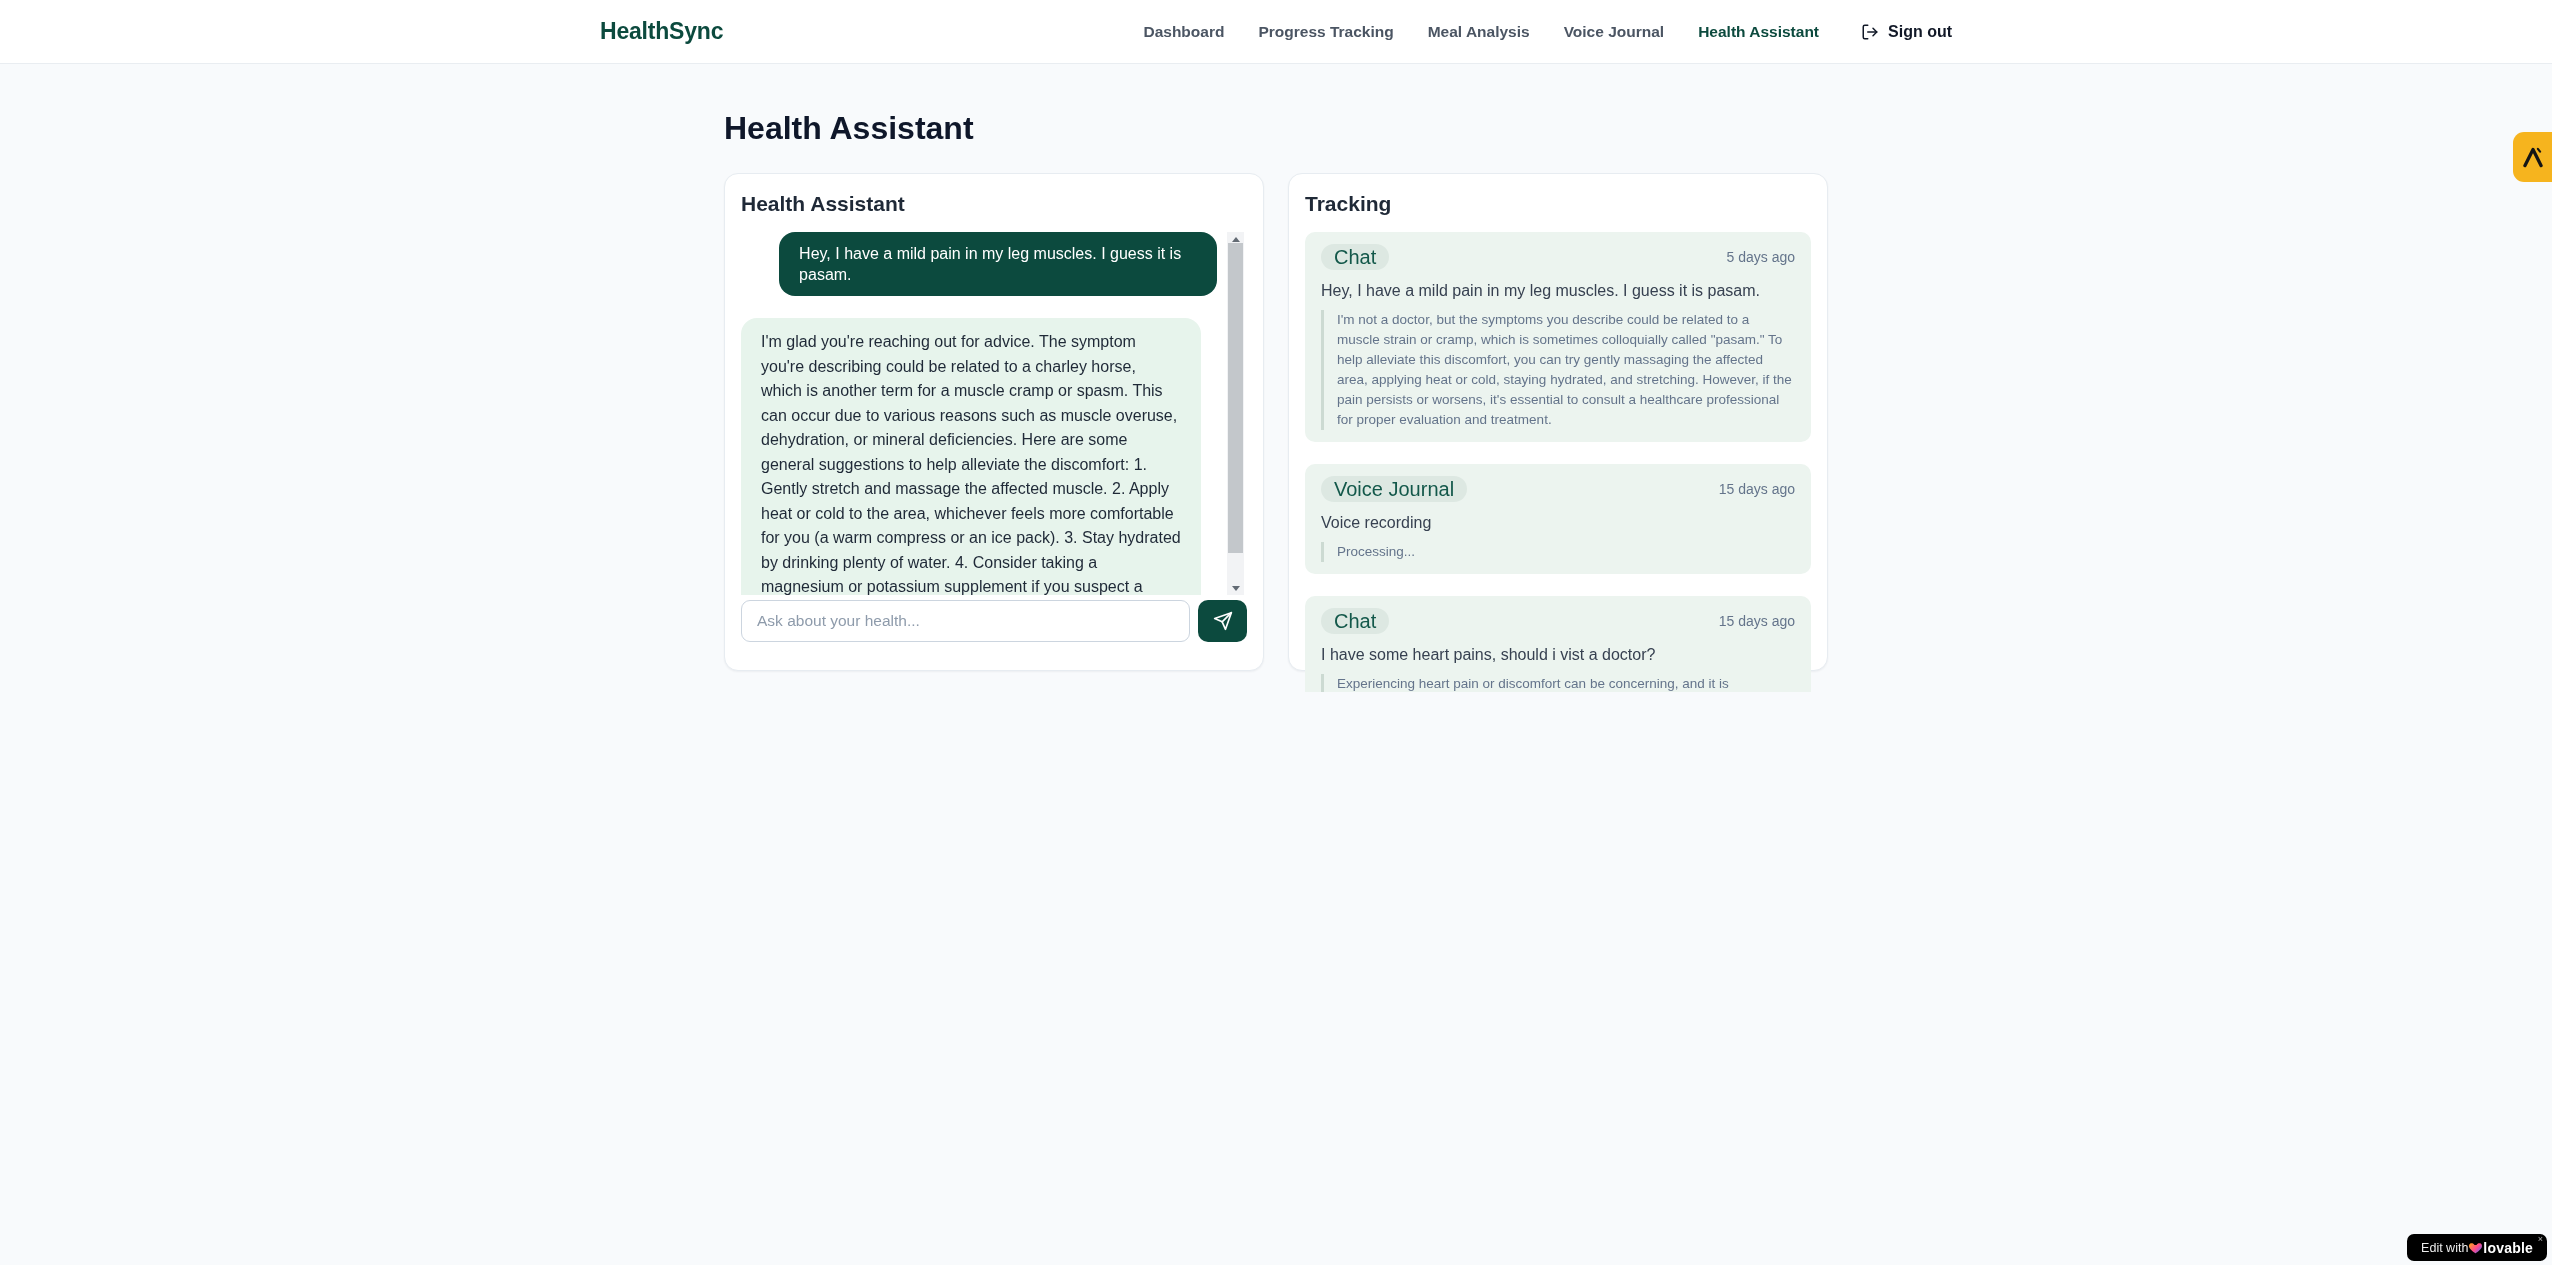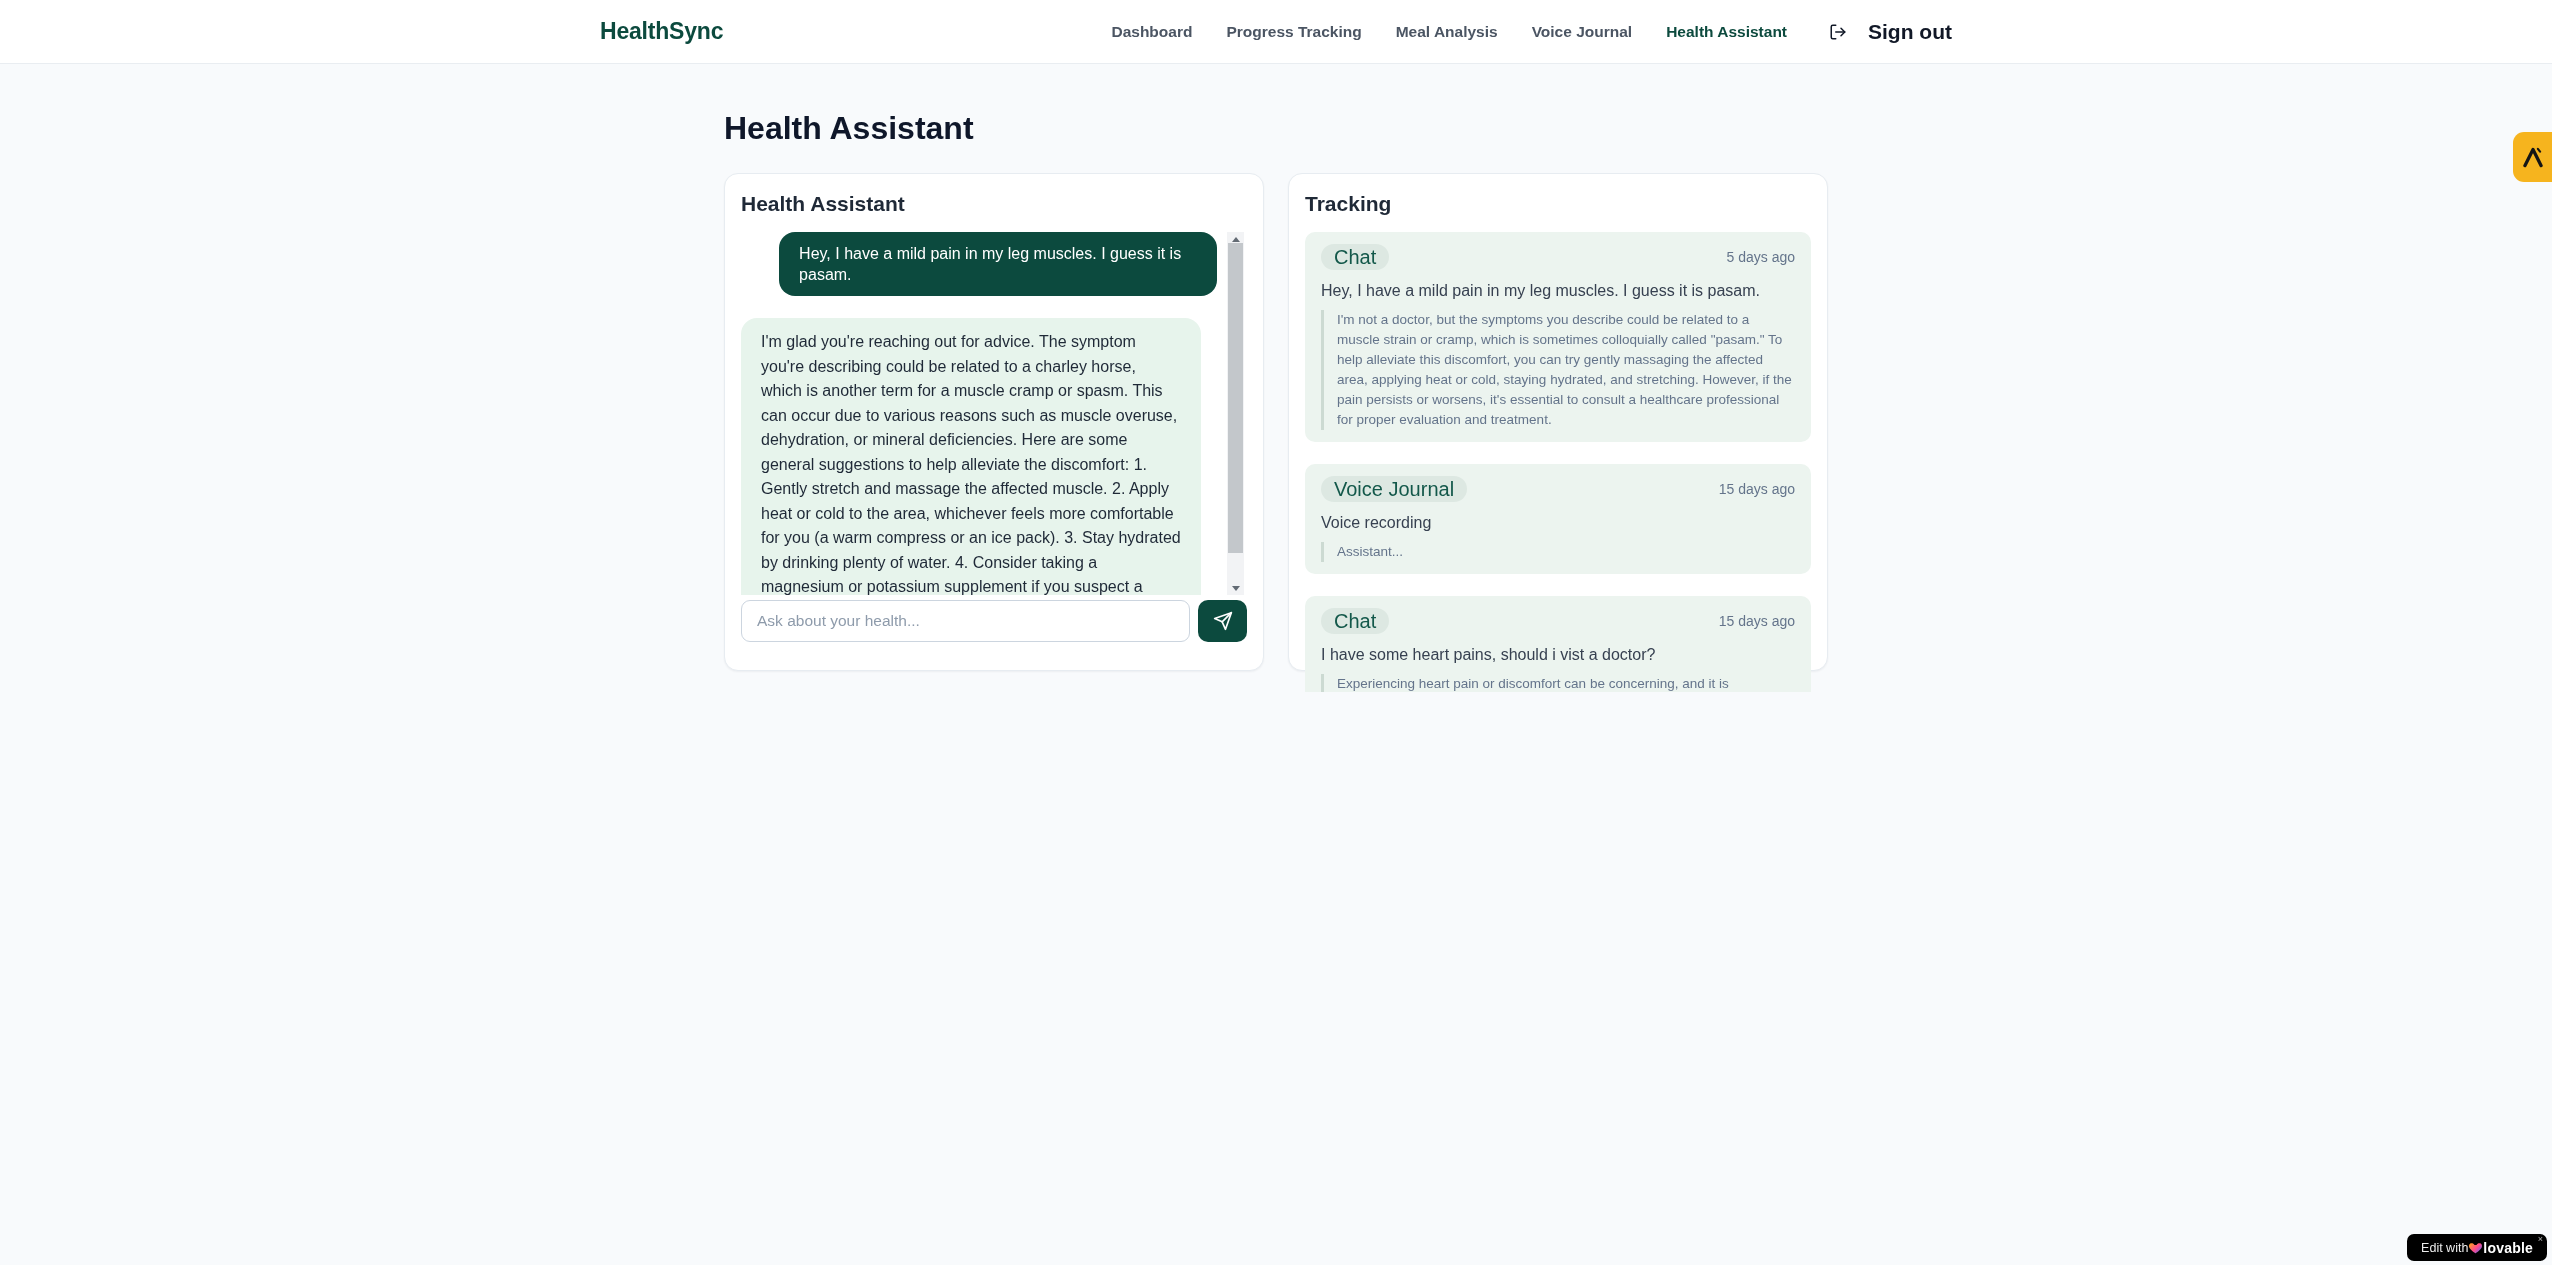--- a/index.html
+++ b/index.html
@@ -12,21 +12,21 @@
   }
 
   
   .navbar { height:64px; background:#ffffff; border-bottom:1px solid #e9edf1; }
   .nav-inner { width:1352px; height:100%; margin:0 auto; display:flex; align-items:center; justify-content:space-between; }
   .logo { font-size:23px; font-weight:700; color:#0c4a3e; letter-spacing:-.2px; cursor:pointer; }
   .nav-right { display:flex; align-items:center; gap:34px; }
   .nav-link { font-size:15.5px; color:#4b5563; cursor:pointer; text-decoration:none;font-weight:bold; }
   .nav-link.active { color:#0c4a3e; font-weight:700; }
   .signout { display:flex; align-items:center; gap:9px; margin-left:8px; cursor:pointer; }
-  .signout-label { font-size:21px; font-weight:700; color:#111827;margin-left:12px; }
+  .signout-label { font-size:16px; font-weight:700; color:#111827; }
 
   
   .main { width:1104px; margin:0 auto; }
   .page-title { margin-top:44px; font-size:32px; line-height:40px; font-weight:700; color:#0f172a; }
   .grid { display:grid; grid-template-columns:1fr 1fr; gap:24px; margin-top:25px; }
   .card { background:#ffffff; border:1px solid #e7ecf1; border-radius:14px; padding:16px; height:498px; box-shadow:0 1px 2px rgba(16,24,40,.05); }
   .card-title { font-size:21px; line-height:28px; font-weight:700; color:#1f2937; }
 
   
   .messages { margin-top:14px; height:363px; position:relative; overflow:hidden; padding-right:30px; }
@@ -144,21 +144,21 @@
           <div class="entry-msg">Hey, I have a mild pain in my leg muscles. I guess it is pasam.</div>
           <div class="entry-quote">I'm not a doctor, but the symptoms you describe could be related to a muscle strain or cramp, which is sometimes colloquially called "pasam." To help alleviate this discomfort, you can try gently massaging the affected area, applying heat or cold, staying hydrated, and stretching. However, if the pain persists or worsens, it's essential to consult a healthcare professional for proper evaluation and treatment.</div>
         </div>
 
         <div class="entry">
           <div class="entry-head">
             <span class="badge">Voice Journal</span>
             <span class="time">15 days ago</span>
           </div>
           <div class="entry-msg">Voice recording</div>
-          <div class="entry-quote">Assistant...</div>
+          <div class="entry-quote">Processing...</div>
         </div>
 
         <div class="entry">
           <div class="entry-head">
             <span class="badge">Chat</span>
             <span class="time">15 days ago</span>
           </div>
           <div class="entry-msg">I have some heart pains, should i vist a doctor?</div>
           <div class="entry-quote">Experiencing heart pain or discomfort can be concerning, and it is</div>
         </div>

